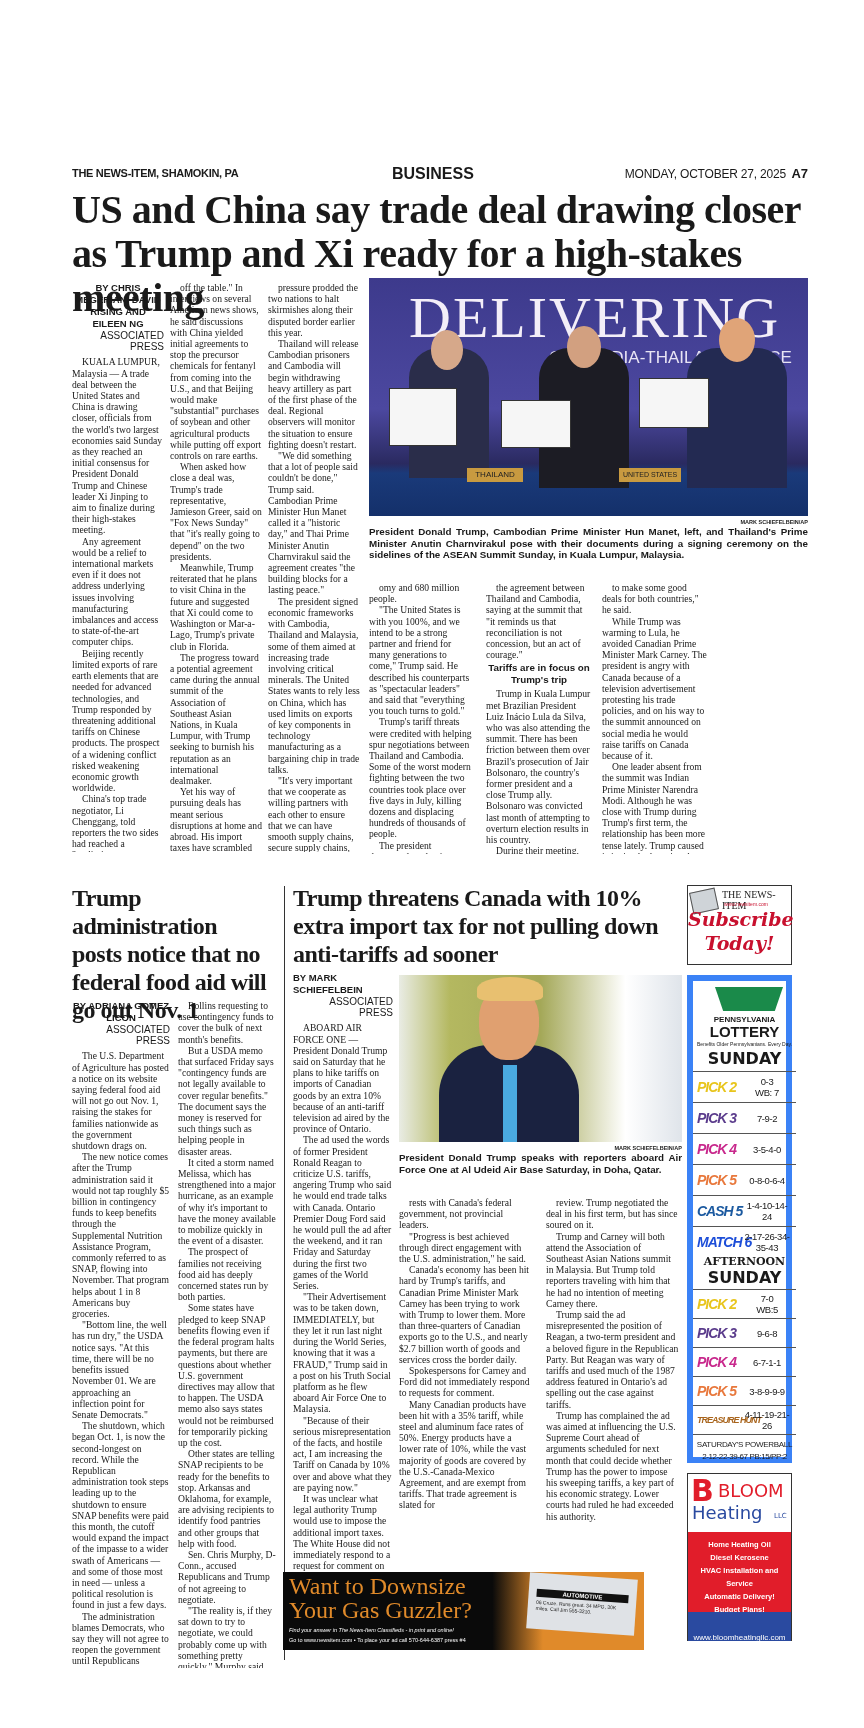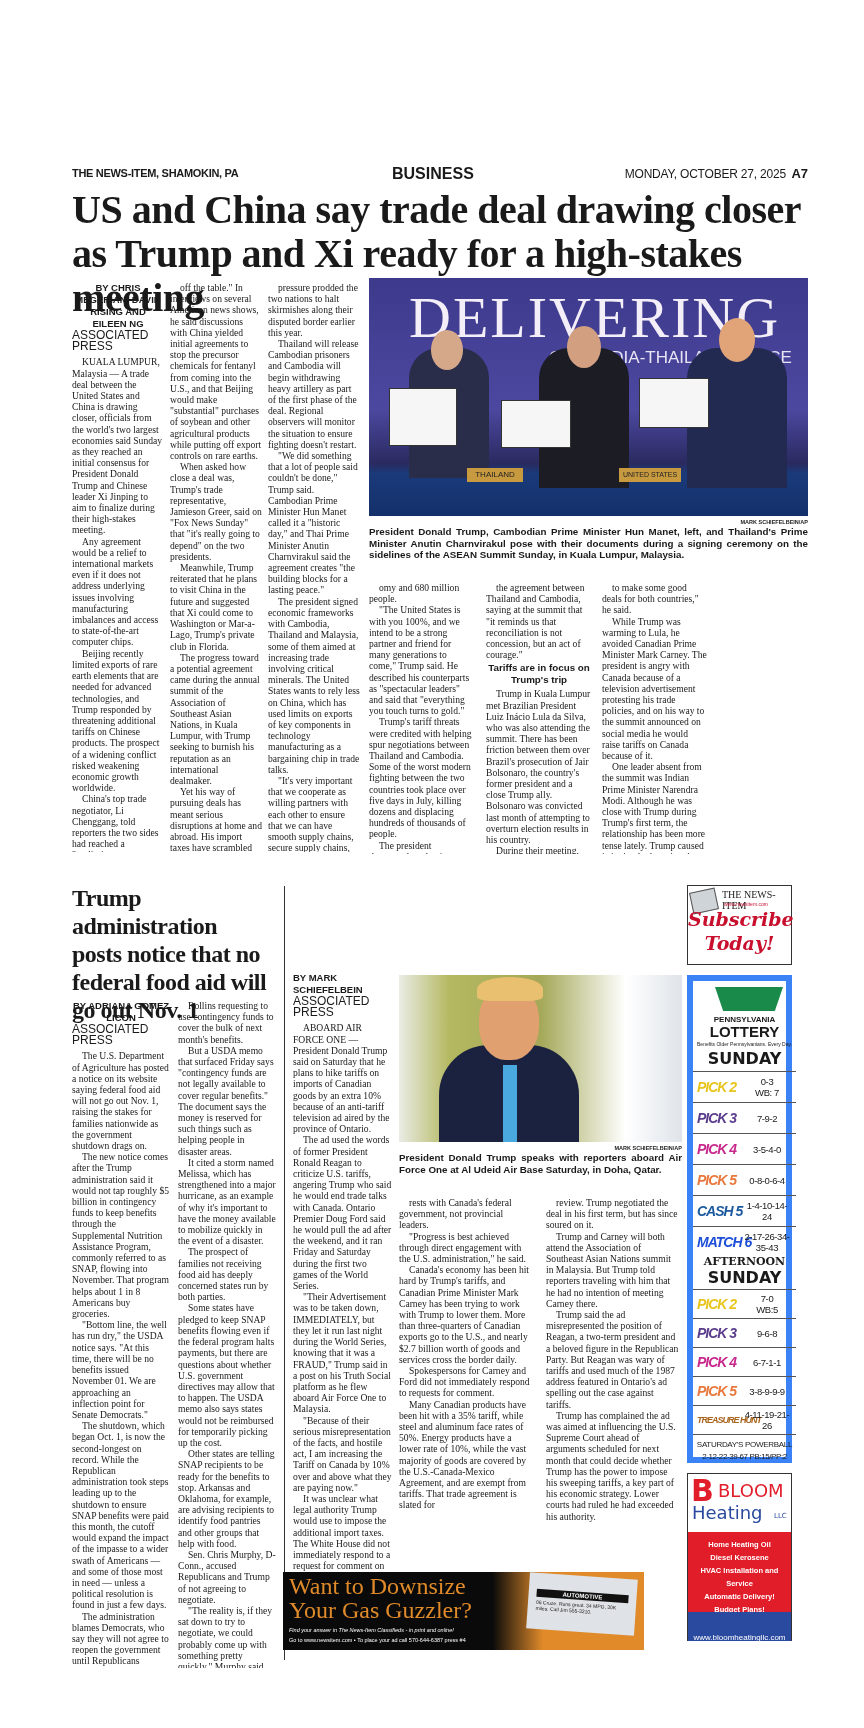--- a/index.html
+++ b/index.html
@@ -8,21 +8,21 @@
   .folio { position: absolute; top: 165px; left: 0; width: 736px; height: 20px; font-family: "Liberation Sans", sans-serif; }
   .folio .pub { position: absolute; left: 0; top: 2px; font-size: 11px; font-weight: bold; letter-spacing: -0.3px; }
   .folio .section { position: absolute; left: 320px; top: 0; font-size: 16px; font-weight: bold; }
   .folio .date { position: absolute; right: 22px; top: 2px; font-size: 12px; letter-spacing: -0.2px; }
   .folio .pageno { position: absolute; right: 0; top: 1px; font-size: 13px; font-weight: bold; }
   .headline { position: absolute; font-family: "Liberation Serif", serif; font-weight: bold; color: #1a1a1a; letter-spacing: -0.5px; }
   .h-main { left: 0; top: 188px; width: 736px; font-size: 40px; line-height: 44px; }
   .col { position: absolute; font-family: "Liberation Serif", serif; font-size: 9.6px; line-height: 11.2px; text-align: left; overflow: hidden; }
   .col p { text-indent: 10px; }
   .byline { font-family: "Liberation Sans", sans-serif; font-weight: bold; font-size: 9.5px; text-align: center; line-height: 12px; text-indent: 0 !important; }
-  .agency { font-family: "Liberation Sans", sans-serif; font-size: 12px; text-align: left; margin-bottom: 4px; text-indent: 0 !important; }
+  .agency { font-family: "Liberation Sans", sans-serif; font-size: 10px; text-align: right; margin-bottom: 4px; text-indent: 0 !important; }
   .subhead { font-family: "Liberation Sans", sans-serif; font-weight: bold; font-size: 9.8px; text-align: center; line-height: 12px; margin: 2px 0; text-indent: 0 !important; }
   .photo { position: absolute; overflow: hidden; }
   .credit { position: absolute; font-family: "Liberation Sans", sans-serif; font-size: 5.5px; font-weight: bold; text-align: right; }
   .caption { position: absolute; font-family: "Liberation Sans", sans-serif; font-weight: bold; font-size: 9.8px; line-height: 11.5px; text-align: justify; }
   .vrule { position: absolute; width: 1px; background: #333; }
   
   .lottery { position: absolute; left: 615px; top: 975px; width: 105px; height: 488px; border: 6px solid #3b82f6; background: #fff; }
   .lot-row { position: absolute; left: 0; width: 103px; border-top: 1px solid #555; }
   .lot-logo { position: absolute; left: 4px; top: 50%; transform: translateY(-50%); font-family: "Liberation Sans", sans-serif; font-weight: bold; font-size: 15px; font-style: italic; letter-spacing: -1px; }
   .lot-num { position: absolute; right: 4px; top: 50%; transform: translateY(-50%); width: 50px; text-align: center; font-family: "Liberation Sans", sans-serif; font-size: 9.5px; line-height: 11px; letter-spacing: -0.4px; }
@@ -138,20 +138,21 @@
         <p>It cited a storm named Melissa, which has strengthened into a major hurricane, as an example of why it's important to have the money available to mobilize quickly in the event of a disaster.</p>
         <p>The prospect of families not receiving food aid has deeply concerned states run by both parties.</p>
         <p>Some states have pledged to keep SNAP benefits flowing even if the federal program halts payments, but there are questions about whether U.S. government directives may allow that to happen. The USDA memo also says states would not be reimbursed for temporarily picking up the cost.</p>
         <p>Other states are telling SNAP recipients to be ready for the benefits to stop. Arkansas and Oklahoma, for example, are advising recipients to identify food pantries and other groups that help with food.</p>
         <p>Sen. Chris Murphy, D-Conn., accused Republicans and Trump of not agreeing to negotiate.</p>
         <p>"The reality is, if they sat down to try to negotiate, we could probably come up with something pretty quickly," Murphy said Sunday on CNN's "State of the Union." "We could open up the government on Tuesday or Wednesday, and there wouldn't be any crisis in the food stamp program."</p>
       </div>
   </div>
   <div class="vrule" style="left:212px; top:886px; height:774px;"></div>
 
+  <div class="headline" style="left:221px; top:884px; width:395px; font-size:24px; line-height:28px;">Trump threatens Canada with 10% extra import tax for not pulling down anti-tariffs ad sooner</div>
   <div class="col" style="left:221px; top:972px; width:100px; height:600px;">
     <div class="byline" style="text-align:left;">BY MARK SCHIEFELBEIN</div>
     <div class="agency">ASSOCIATED PRESS</div>
     <div>
         <p>ABOARD AIR FORCE ONE — President Donald Trump said on Saturday that he plans to hike tariffs on imports of Canadian goods by an extra 10% because of an anti-tariff television ad aired by the province of Ontario.</p>
         <p>The ad used the words of former President Ronald Reagan to criticize U.S. tariffs, angering Trump who said he would end trade talks with Canada. Ontario Premier Doug Ford said he would pull the ad after the weekend, and it ran Friday and Saturday during the first two games of the World Series.</p>
         <p>"Their Advertisement was to be taken down, IMMEDIATELY, but they let it run last night during the World Series, knowing that it was a FRAUD," Trump said in a post on his Truth Social platform as he flew aboard Air Force One to Malaysia.</p>
         <p>"Because of their serious misrepresentation of the facts, and hostile act, I am increasing the Tariff on Canada by 10% over and above what they are paying now."</p>
         <p>It was unclear what legal authority Trump would use to impose the additional import taxes. The White House did not immediately respond to a request for comment on when the 10% hike would come into effect, and whether it would apply to all Canadian goods.</p>
       </div>

